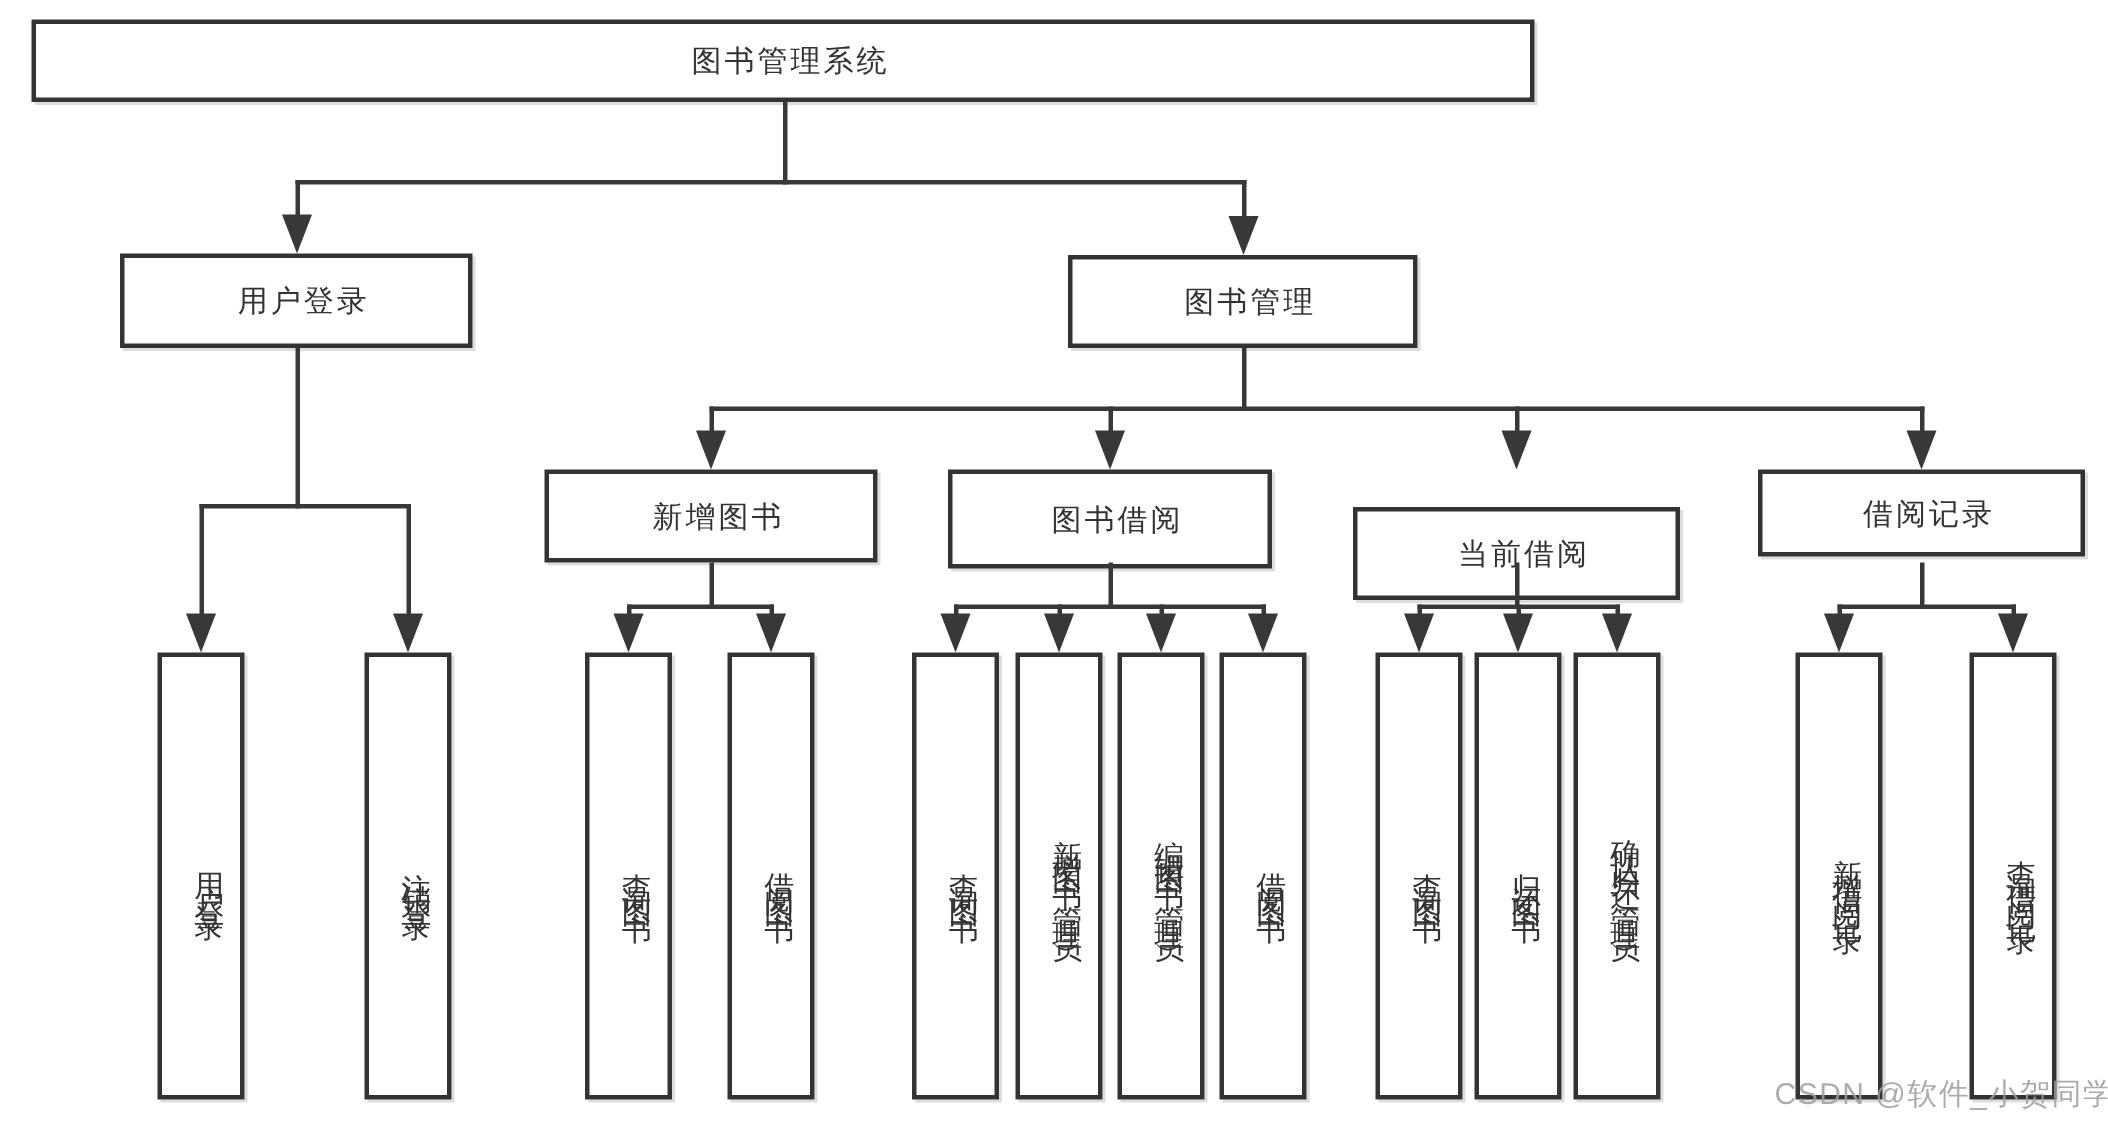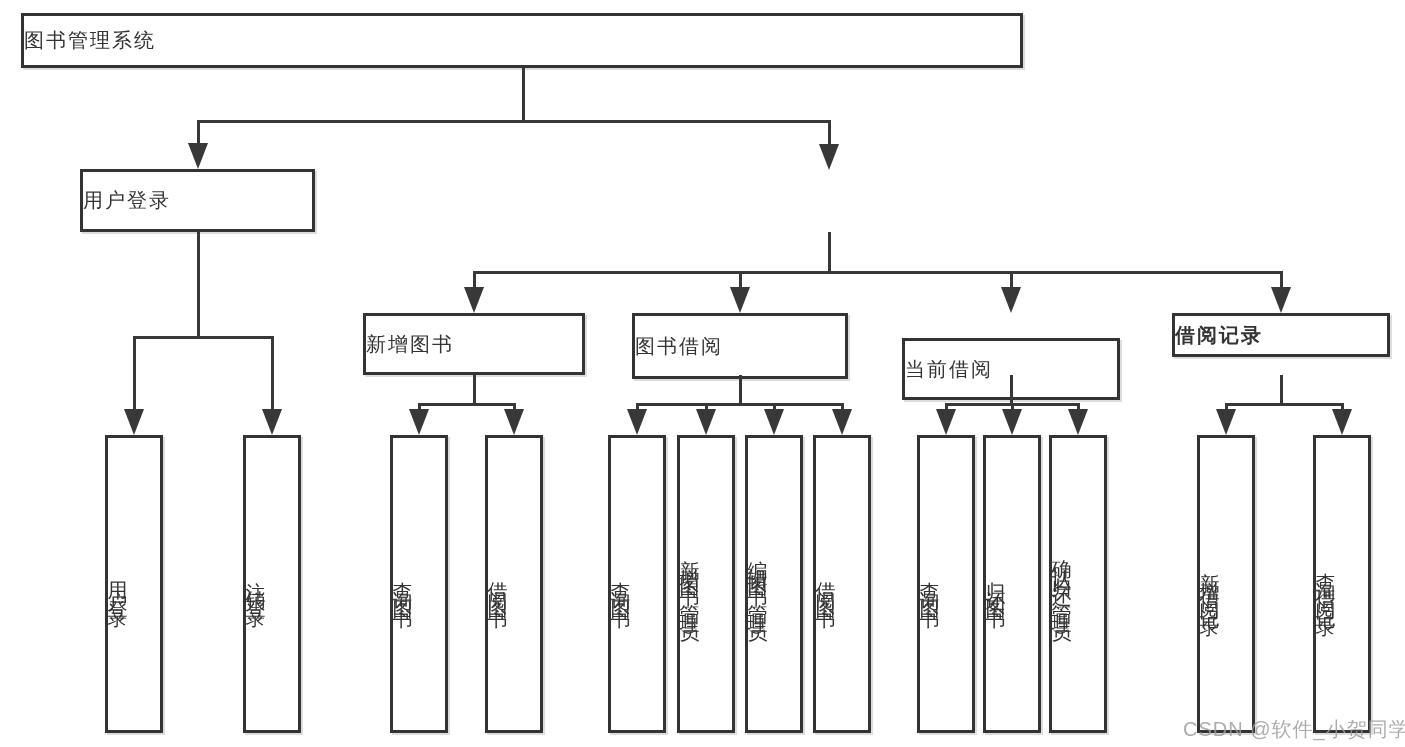--- a/index.html
+++ b/index.html
@@ -10,36 +10,36 @@
     --watermark:#9e9e9e;
     --bg:#ffffff;
   }
   *{margin:0;padding:0;box-sizing:border-box;}
   body{background:var(--bg);font-family:"Liberation Sans","DejaVu Sans",sans-serif;}
   .stage{
     position:relative;width:1405px;height:747px;background:var(--bg);overflow:hidden;
   }
   .box{
     position:absolute;background:var(--box-bg);border:3px solid var(--box-border);
-    display:flex;align-items:center;
-    color:var(--text);box-shadow:2px 2px 0 rgba(120,120,120,0.25);
+    display:flex;align-items:center;justify-content:center;
+    color:var(--text);box-shadow:2px 2px 0 rgba(120,120,120,0.25);padding-left:10px;
   }
   .hlabel{font-size:20px;letter-spacing:2px;white-space:nowrap;}
   .vlabel{
     writing-mode:vertical-rl;font-size:20px;letter-spacing:9px;line-height:1;
     white-space:nowrap;
   }
   
   .b-root {left:21px;  top:13px;  width:1002px;height:55px;}
   .b-user {left:80px;  top:169px; width:235px; height:63px;}
   .b-mgmt {left:712px; top:170px; width:233px; height:62px;}
   .b-l3-0 {left:363px; top:313px; width:222px; height:62px;}
   .b-l3-1 {left:632px; top:313px; width:216px; height:66px;}
   .b-l3-2 {left:902px; top:313px; width:218px; height:62px;margin-top:25px;}
-  .b-l3-3 {left:1172px;top:313px; width:218px; height:44px;font-weight:bold;}
+  .b-l3-3 {left:1172px;top:313px; width:218px; height:58px;}
   
   .leaf{top:435px;height:298px;width:58px;}
   .lf-0 {left:105px;}  .lf-1 {left:243px;}
   .lf-2 {left:390px;}  .lf-3 {left:485px;}
   .lf-4 {left:608px;}  .lf-5 {left:677px;}
   .lf-6 {left:745px;}  .lf-7 {left:813px;}
   .lf-8 {left:917px;}  .lf-9 {left:983px;}
   .lf-10{left:1049px;}
   .lf-11{left:1197px;} .lf-12{left:1313px;}
   
@@ -60,20 +60,23 @@
 <body>
 
 <div class="stage" id="stage">
 
   <div class="box b-root">
     <span class="hlabel">图书管理系统</span>
   </div>
 
   <div class="box b-user">
     <span class="hlabel">用户登录</span>
+  </div>
+  <div class="box b-mgmt">
+    <span class="hlabel">图书管理</span>
   </div>
 
   <div class="box b-l3-0">
     <span class="hlabel">新增图书</span>
   </div>
   <div class="box b-l3-1">
     <span class="hlabel">图书借阅</span>
   </div>
   <div class="box b-l3-2">
     <span class="hlabel">当前借阅</span>

